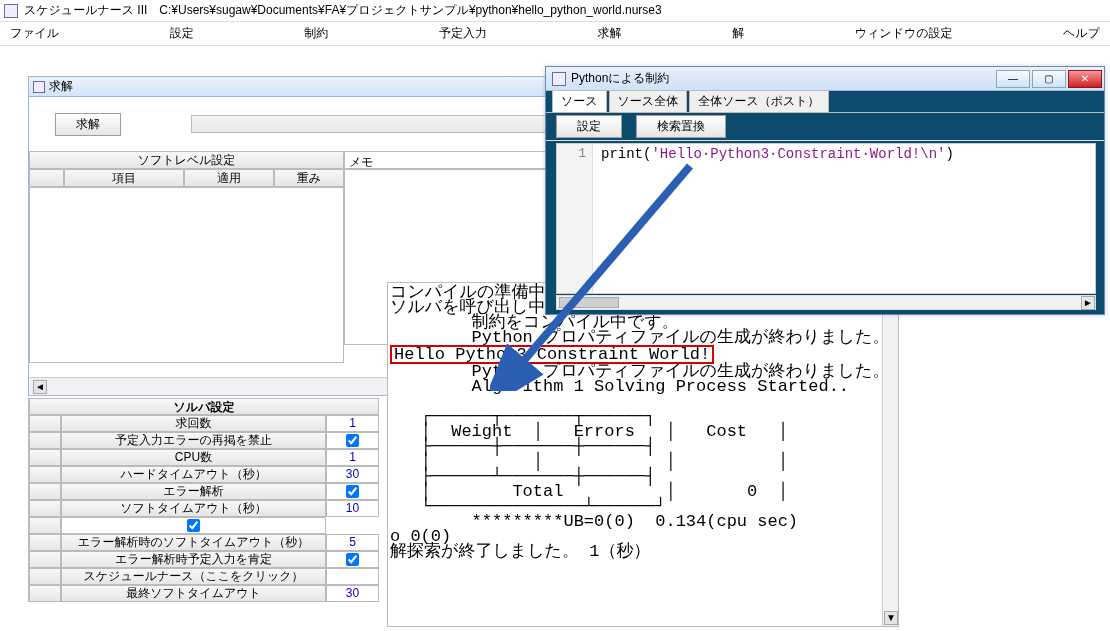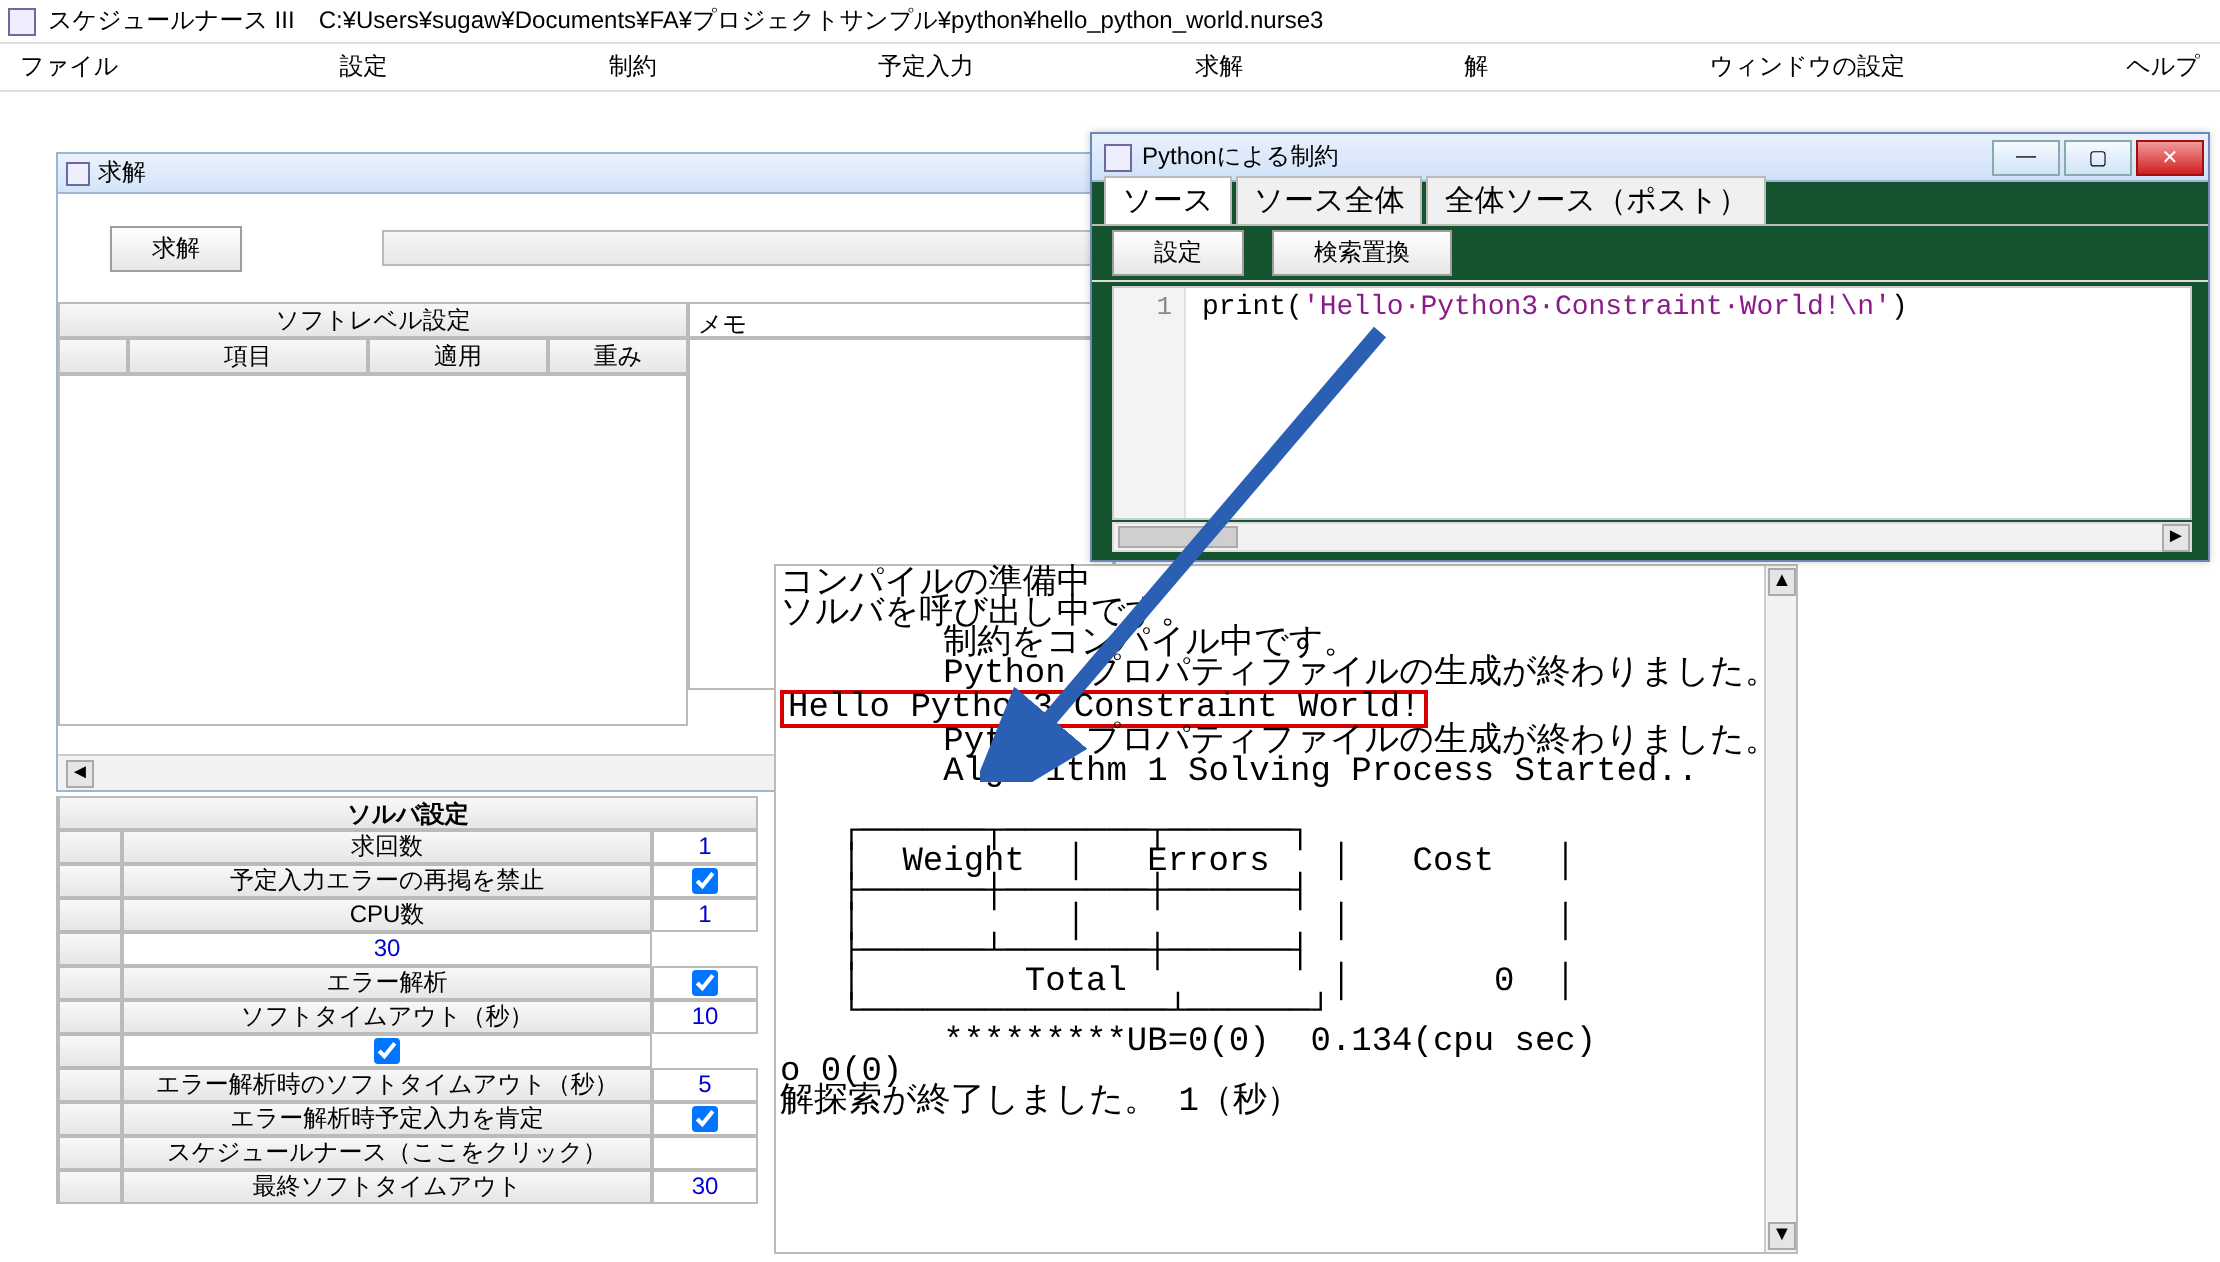--- a/index.html
+++ b/index.html
@@ -167,23 +167,23 @@
     background:#f2f2f2; border-left:1px solid #ccc;
   }
   .output-vscroll .scroll-arrow { position:absolute; left:1px; width:14px; }
   .output-vscroll .up { top:1px; }
   .output-vscroll .down { bottom:1px; }
 
   
   .py-window {
     position:absolute;
     left:545px; top:20px;
-    width:560px; height:215px;
+    width:560px; height:249px;
     border:1px solid #6a89b8;
-    background:#14532d;
+    background:#0c4a6e;
     box-shadow:0 0 4px rgba(0,0,0,0.2);
   }
   .pyw-titlebar {
     height:24px;
     background:linear-gradient(#e9f1fd,#cfe1f8);
     border-bottom:1px solid #9cb6d6;
     display:flex; align-items:center; justify-content:space-between;
     padding:0 2px 0 6px;
   }
   .pyw-title-left { display:flex; align-items:center; gap:5px; }
@@ -197,21 +197,21 @@
     height:22px; display:flex; align-items:flex-end;
     padding:0 6px; gap:0;
     border-bottom:1px solid #bbb;
   }
   .pyw-tab {
     padding:2px 8px;
     border:1px solid #bbb;
     border-bottom:none;
     background:#f0f0f0;
     margin-right:2px;
-    font-size:15px;
+    font-size:12px;
   }
   .pyw-tab.active { background:#fff; font-weight:normal; position:relative; }
   .pyw-toolbar {
     height:28px; display:flex; align-items:center; gap:14px;
     padding:4px 10px; border-bottom:1px solid #ddd;
   }
   .pyw-toolbar .btn { padding:2px 20px; }
   .pyw-editor {
     position:absolute; left:10px; right:8px; top:76px; bottom:20px;
     border:1px solid #ccc;
@@ -316,20 +316,21 @@
           <div class="st-cell-name">予定入力エラーの再掲を禁止</div>
           <div class="st-cell-val"><input type="checkbox" checked="" style=""></div>
         </div>
         <div class="st-row">
           <div class="st-cell-l"></div>
           <div class="st-cell-name">CPU数</div>
           <div class="st-cell-val">1</div>
         </div>
         <div class="st-row">
           <div class="st-cell-l"></div>
+          <div class="st-cell-name">ハードタイムアウト（秒）</div>
           <div class="st-cell-val">30</div>
         </div>
         <div class="st-row">
           <div class="st-cell-l"></div>
           <div class="st-cell-name">エラー解析</div>
           <div class="st-cell-val"><input type="checkbox" checked="" style=""></div>
         </div>
         <div class="st-row">
           <div class="st-cell-l"></div>
           <div class="st-cell-name">ソフトタイムアウト（秒）</div>

